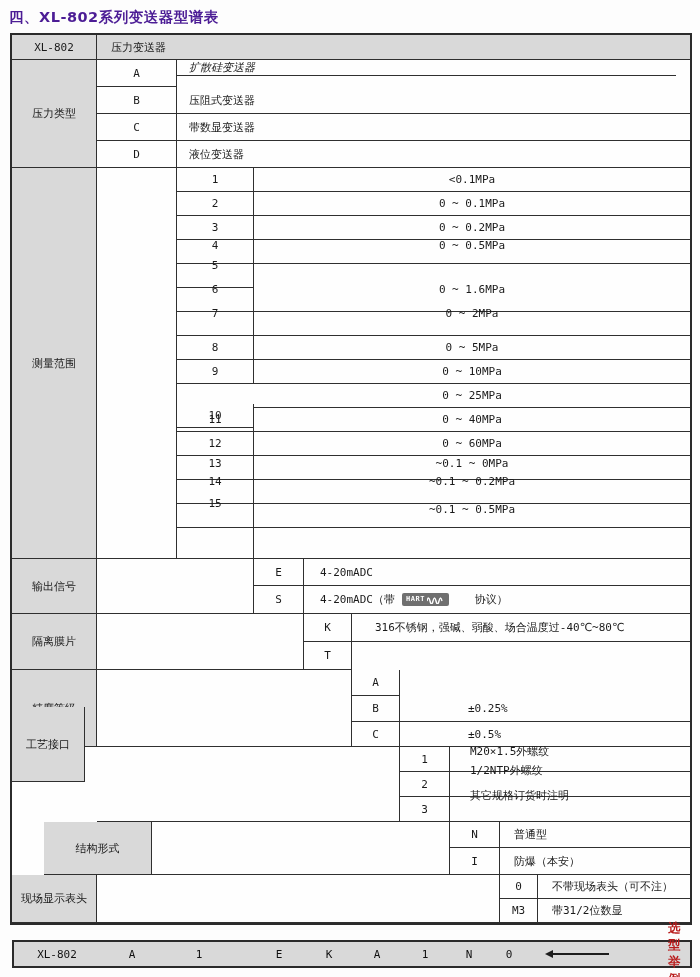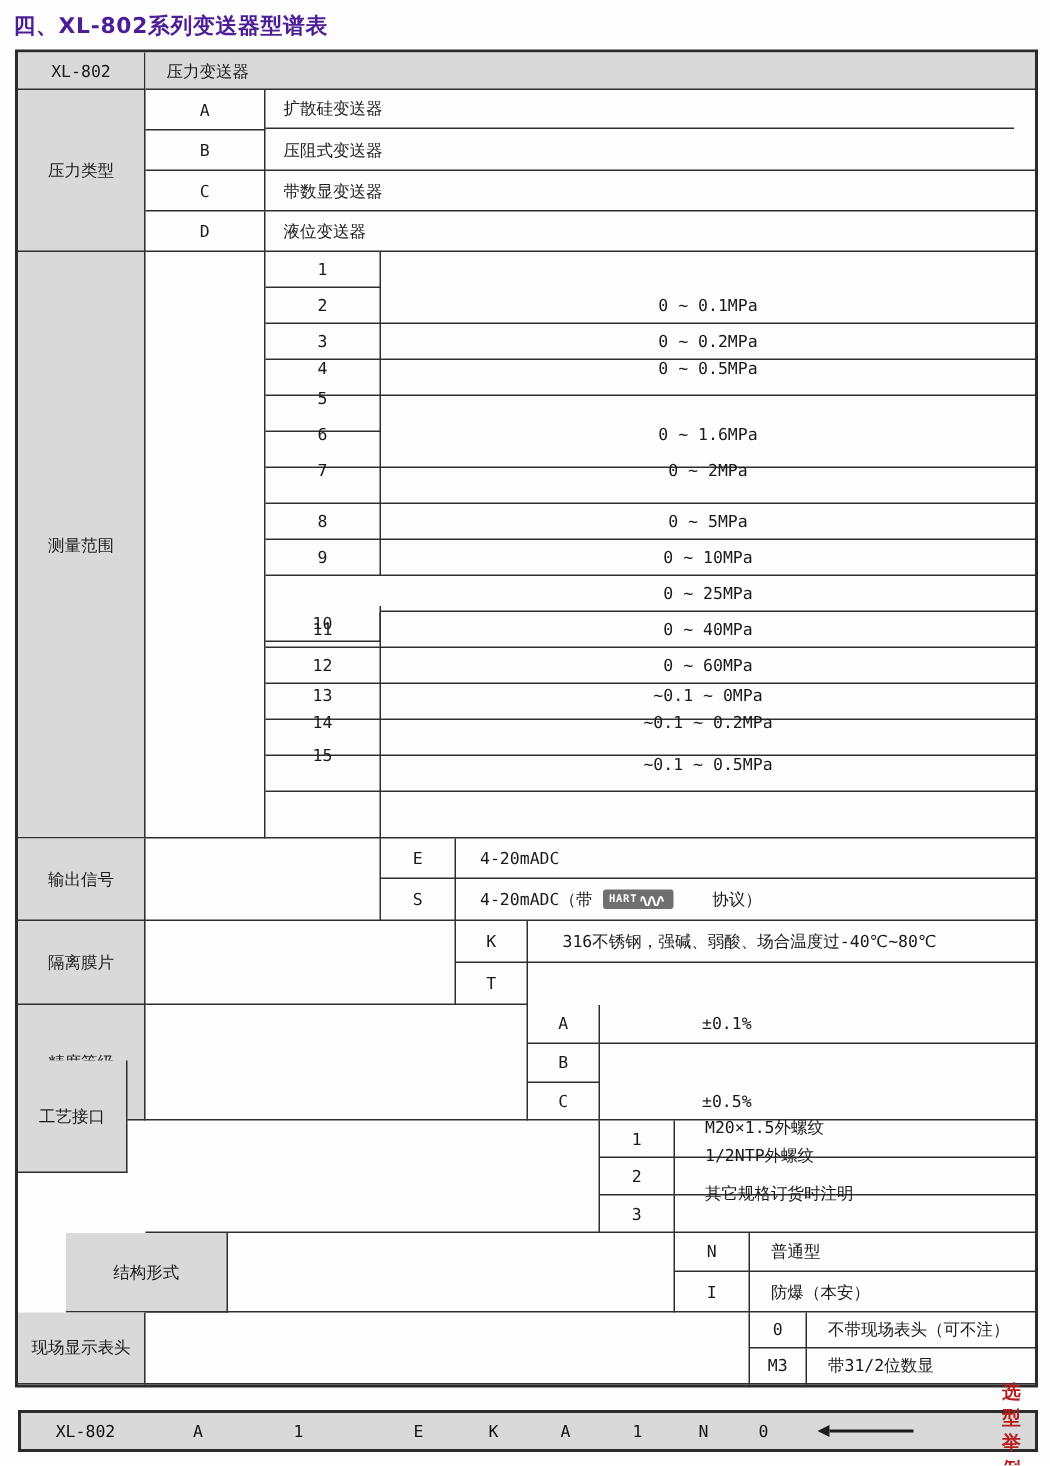--- a/index.html
+++ b/index.html
@@ -42,21 +42,21 @@
     </div>
     <div class="cell shade noright" style="left:85px;top:0;right:0;height:25px;padding-left:14px">
       <span class="t">压力变送器</span>
     </div>
   <div class="cell shade center" style="left: 0px; top: 25px; width: 85px; height: 108px;">
         <span class="t">压力类型</span>
       </div>
       <div class="cell center" style="left: 85px; top: 25px; width: 80px; height: 27px;">
         <span class="t">A</span>
       </div>
-      <div class="cell noright" style="left: 165px; top: 25px; right: 14px; height: 26px; padding-left: 12px;">
+      <div class="cell noright" style="left: 165px; top: 25px; right: 14px; height: 16px; padding-left: 12px; font-style: italic;">
         <span class="t">扩散硅变送器</span>
       </div>
       <div class="cell center" style="left: 85px; top: 52px; width: 80px; height: 27px;">
         <span class="t">B</span>
       </div>
       <div class="cell noright" style="left: 165px; top: 52px; right: 0px; height: 27px; padding-left: 12px;">
         <span class="t">压阻式变送器</span>
       </div>
       <div class="cell center" style="left: 85px; top: 79px; width: 80px; height: 27px;">
         <span class="t">C</span>
@@ -69,20 +69,23 @@
       </div>
       <div class="cell noright" style="left: 165px; top: 106px; right: 0px; height: 27px; padding-left: 12px;">
         <span class="t">液位变送器</span>
       </div>
       <div class="cell shade center" style="left: 0px; top: 133px; width: 85px; height: 391px;">
         <span class="t">测量范围</span>
       </div>
       <div class="cell" style="left: 85px; top: 133px; width: 80px; height: 391px;"></div>
       <div class="cell center" style="left: 165px; top: 133px; width: 77px; height: 24px;">
         <span class="t">1</span>
+      </div>
+      <div class="cell noright center" style="left: 242px; top: 133px; right: 0px; height: 24px; padding-left: 0px;">
+        <span class="t">&lt;0.1MPa</span>
       </div>
       <div class="cell center" style="left: 165px; top: 157px; width: 77px; height: 24px;">
         <span class="t">2</span>
       </div>
       <div class="cell noright center" style="left: 242px; top: 157px; right: 0px; height: 24px; padding-left: 0px;">
         <span class="t">0 ~ 0.1MPa</span>
       </div>
       <div class="cell center" style="left: 165px; top: 181px; width: 77px; height: 24px;">
         <span class="t">3</span>
       </div>
@@ -202,25 +205,25 @@
       <div class="cell center" style="left: 292px; top: 607px; width: 48px; height: 28px;">
         <span class="t">T</span>
       </div>
       <div class="cell shade center" style="left: 0px; top: 635px; width: 85px; height: 77px;">
         <span class="t">精度等级</span>
       </div>
       <div class="cell" style="left: 85px; top: 635px; width: 255px; height: 77px;"></div>
       <div class="cell center" style="left: 340px; top: 635px; width: 48px; height: 26px;">
         <span class="t">A</span>
       </div>
-      <div class="cell noright" style="left: 388px; top: 635px; right: 0px; height: 26px; padding-left: 68px;">
-        <span class="t">±0.1%</span>
-      </div>
       <div class="cell center" style="left: 340px; top: 661px; width: 48px; height: 26px;">
         <span class="t">B</span>
+      </div>
+      <div class="cell noright" style="left: 388px; top: 661px; right: 0px; height: 26px; padding-left: 68px;">
+        <span class="t">±0.25%</span>
       </div>
       <div class="cell center" style="left: 340px; top: 687px; width: 48px; height: 25px;">
         <span class="t">C</span>
       </div>
       <div class="cell noright" style="left: 388px; top: 687px; right: 0px; height: 25px; padding-left: 68px;">
         <span class="t">±0.5%</span>
       </div>
       <div class="cell shade center" style="left: 0px; top: 672px; width: 73px; height: 75px;">
         <span class="t">工艺接口</span>
       </div>

